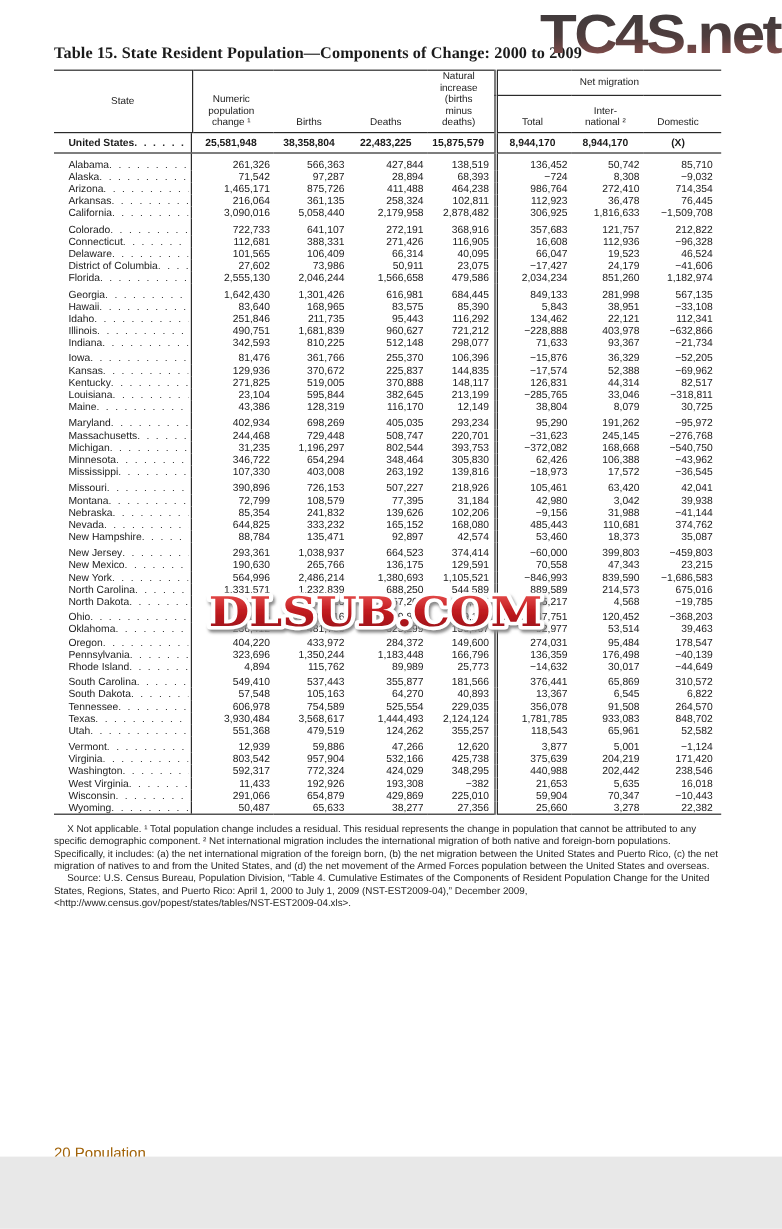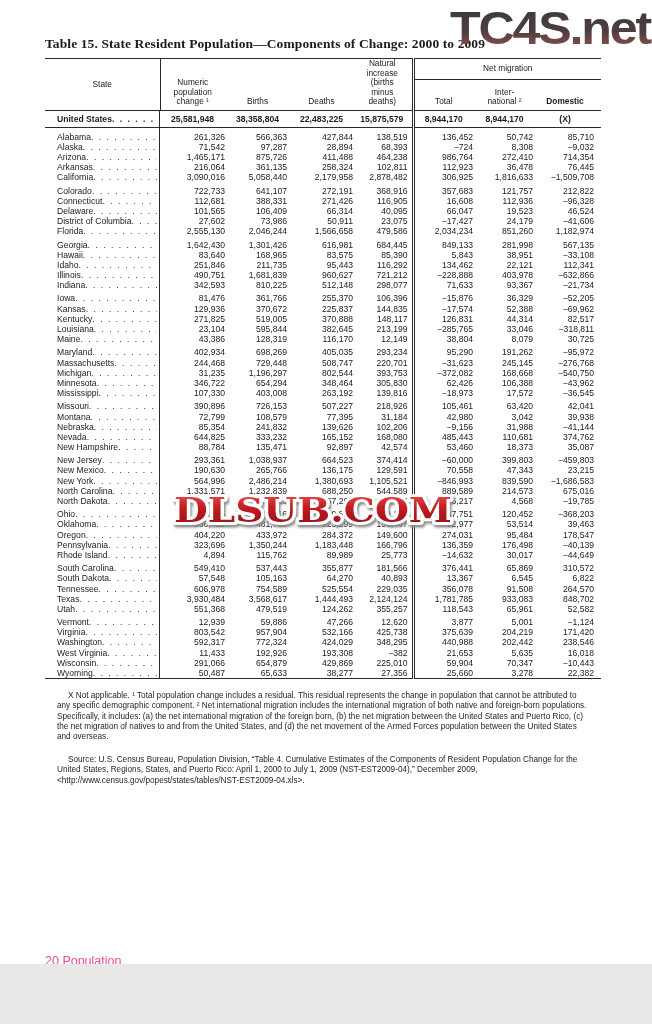--- a/index.html
+++ b/index.html
@@ -13,31 +13,31 @@
   col.c-state{width:115px}col.c-chg{width:68px}col.c-bir{width:62px}col.c-dth{width:66px}
   col.c-nat{width:57px}col.c-tot{width:63px}col.c-int{width:60px}col.c-dom{width:65px}
   th{font-weight:normal;font-size:8.3px;line-height:9.6px;padding:0 3px 3px 0;text-align:center;vertical-align:bottom;}
   th.state-h{text-align:center;vertical-align:middle;padding:0;border-right:0.8px solid #2a2a2a;}
   th.h-group{text-align:center;vertical-align:middle;height:16px;padding:2px 0 2px 0;border-bottom:0.9px solid #2a2a2a;}
   th.h-nat{border-right:3px double #2a2a2a;}
   thead{border-bottom:1.6px solid #2a2a2a;}
   td{font-size:8.6px;line-height:10.1px;padding:0 3px 0 0;text-align:right;white-space:nowrap;overflow:hidden;}
   td.state{text-align:left;padding:0 2px 0 12px;border-right:0.8px solid #2a2a2a;display:flex;}
   td.c3{border-right:3px double #2a2a2a;padding-right:4px;}
-  td.c6{padding-right:7px;}th.h-dom{padding-right:7px;font-weight:bold;}
+  td.c6{padding-right:7px;}th.h-dom{padding-right:7px;}
   tr.us td{font-weight:bold;padding-top:3px;padding-bottom:3px;text-align:center;}
   tr.us{border-bottom:0.8px solid #2a2a2a;}
   tbody.grp tr:first-child td{padding-top:3.5px;}
   tbody.grp:first-of-type tr:first-child td{padding-top:3px;}
   .nm{white-space:nowrap;}
   .ld{flex:1;overflow:hidden;white-space:nowrap;color:#2a2a2a;}
   .ld::after{content:" . . . . . . . . . . . . . . . . . . . . . . . . . . . .";letter-spacing:1.5px;}
   .footnotes{margin-top:7px;font-size:8.2px;line-height:10.4px;color:#1f1f1f;}
-  .footnotes p{margin:12px;text-indent:11px;}
-  .pg-left{position:absolute;left:45px;top:954px;font-size:12.5px;color:#ec4899;}
+  .footnotes p{margin:0;text-indent:11px;}
+  .pg-left{position:absolute;left:45px;top:954px;font-size:12.5px;color:#a16207;}
   .pg-right{position:absolute;right:22px;top:966px;font-size:8.8px;color:#333;}
   .wm{position:absolute;pointer-events:none;}
   #wm-top{top:4px;right:-4px;}
   #wm-mid{top:488px;left:163px;}
   #wm-bot{top:962px;left:209px;}
 </style>
 </head>
 <body>
 
 <div id="page">

